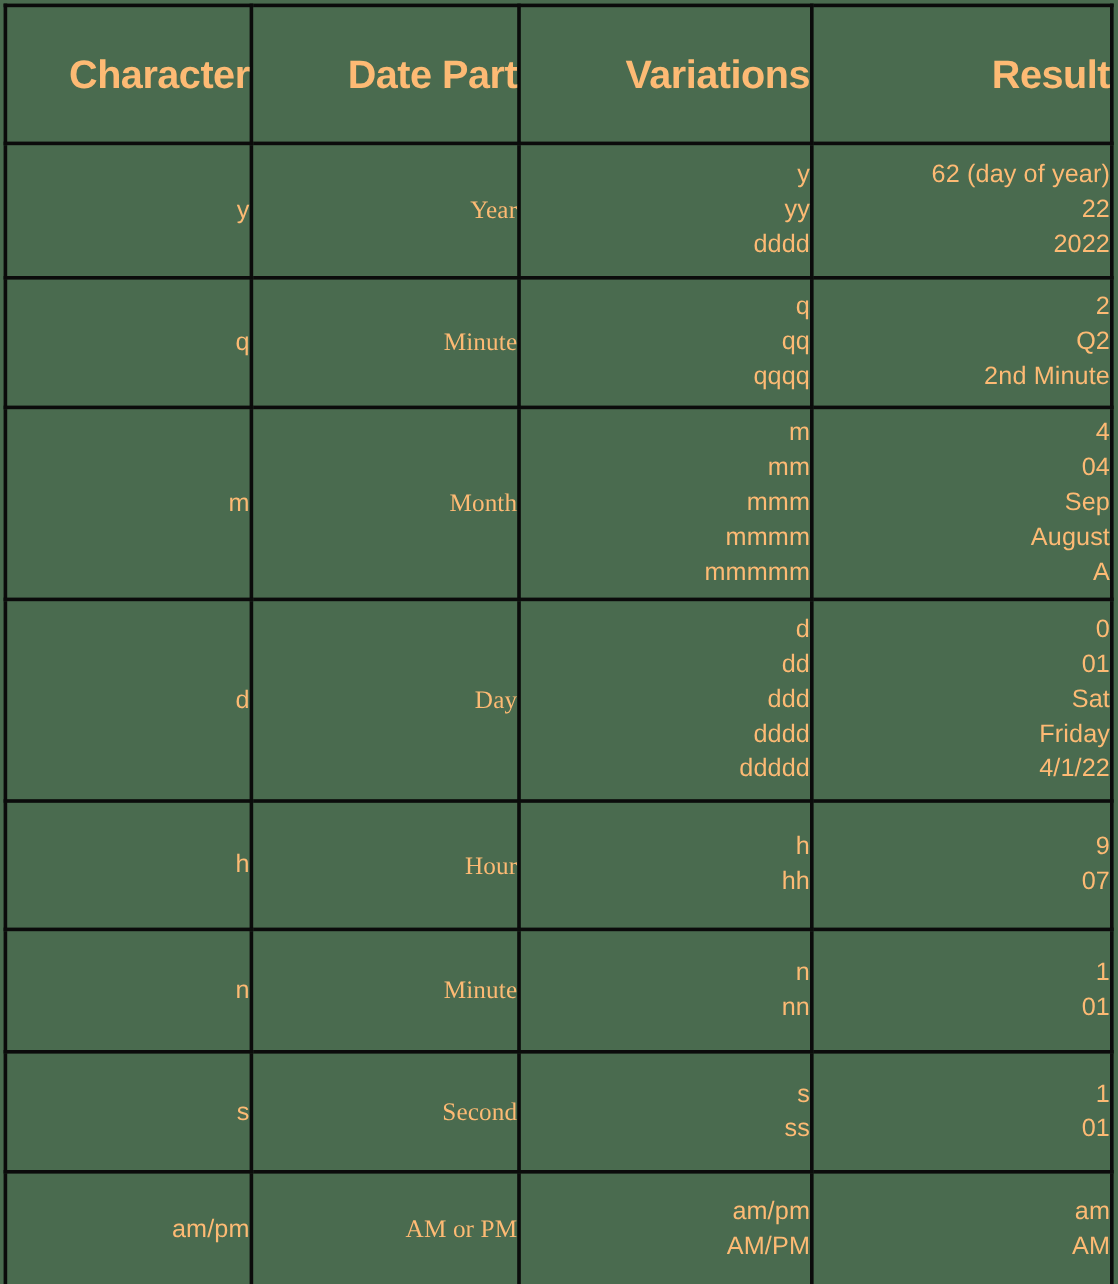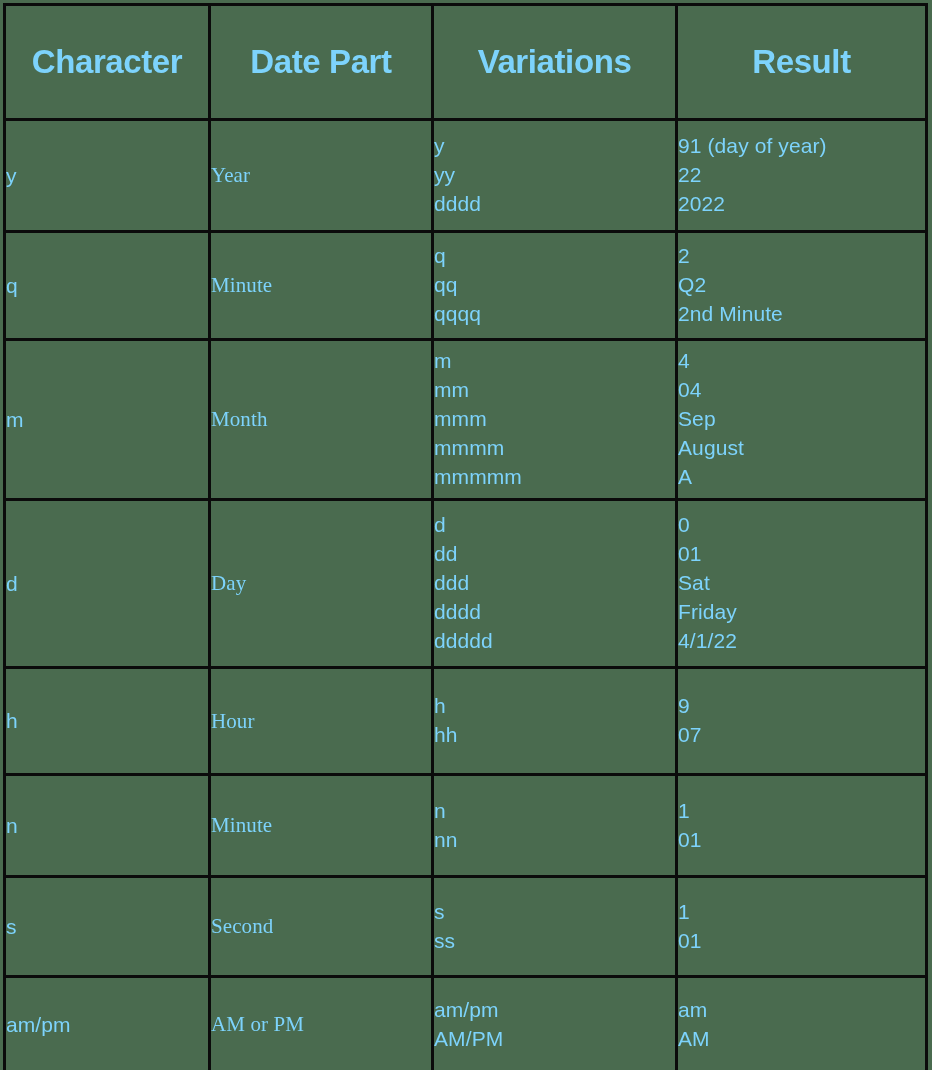--- a/index.html
+++ b/index.html
@@ -24,21 +24,22 @@
     border-collapse: collapse;
     table-layout: fixed;
     background: #4a6b4f;
   }
   table.fmt-table td,
   table.fmt-table th {
     border: 3px solid #0b0b0b;
     background: #4a6b4f;
     vertical-align: middle;
     padding: 0;
-    color: #7dd3fc;
+    color: #fdba74;
+    text-align: right;
   }
   
   col.c-char    { width: 205px; }
   col.c-part    { width: 223px; }
   col.c-var     { width: 244px; }
   col.c-res     { width: 250px; }
 
   thead th {
     height: 112px;
     font-size: 33px;
@@ -123,21 +124,21 @@
         <td class="part-cell">Year</td>
         <td class="var-cell">
             <span class="stack">
               <span class="ln">y</span>
               <span class="ln">yy</span>
               <span class="ln">dddd</span>
             </span>
           </td>
         <td class="res-cell">
             <span class="stack">
-              <span class="ln">91 (day of year)</span>
+              <span class="ln">62 (day of year)</span>
               <span class="ln">22</span>
               <span class="ln">2022</span>
             </span>
           </td>
       </tr>
       <tr class="r-q">
         <td class="char-cell">q</td>
         <td class="part-cell">Minute</td>
         <td class="var-cell">
             <span class="stack">

